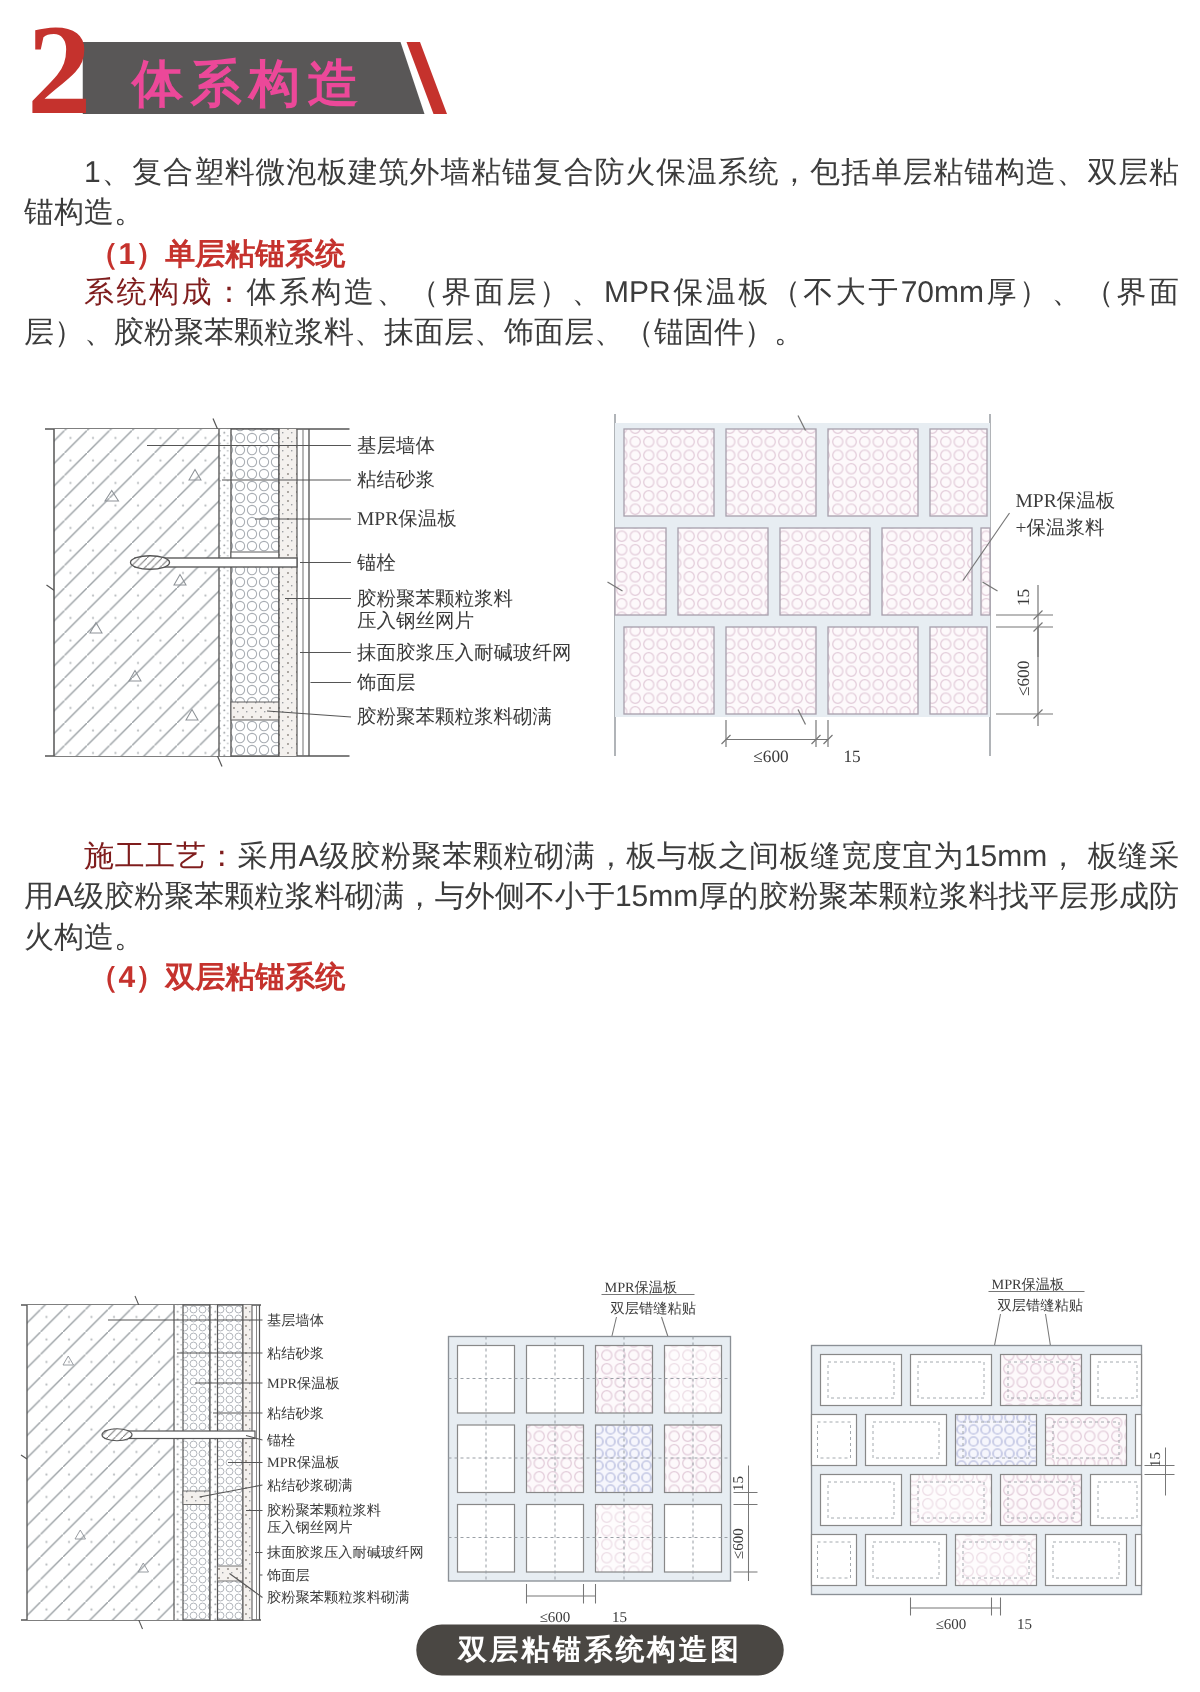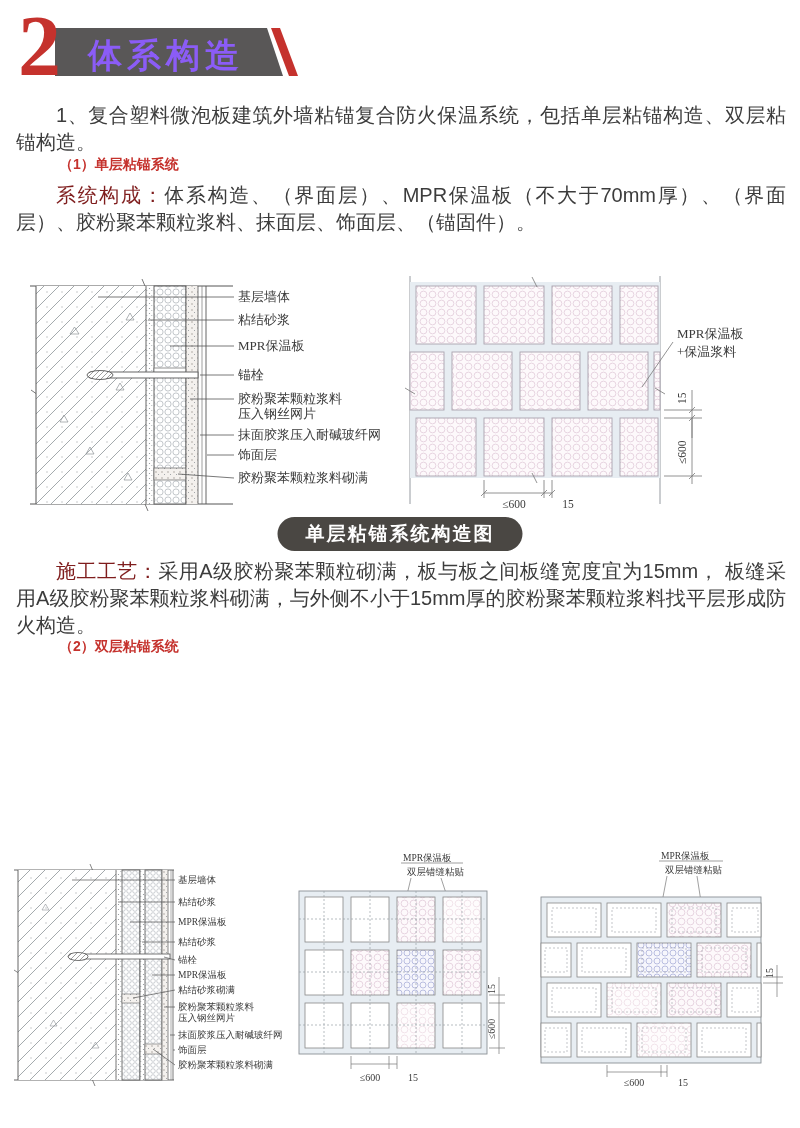--- a/index.html
+++ b/index.html
@@ -4,27 +4,27 @@
 <style>
   *{margin:0;padding:0;box-sizing:border-box}
   html,body{background:#fff}
   .page{position:relative;width:800px;height:1128px;background:#ffffff;overflow:hidden;
         font-family:"Liberation Sans","DejaVu Sans",sans-serif;color:#3c3c3c}
   
   .hdr{position:absolute;left:0;top:0;width:330px;height:100px}
   .hdr-banner{position:absolute;left:55px;top:28px}
   .hdr-num{position:absolute;left:18px;top:0px;font-size:86px;line-height:92px;font-weight:bold;
            color:#c5322d;font-family:"Liberation Serif","DejaVu Serif",serif}
-  .hdr-title{position:absolute;left:88px;top:33px;font-size:34px;font-weight:bold;color:#8b5cf6;letter-spacing:5px}
+  .hdr-title{position:absolute;left:88px;top:33px;font-size:34px;font-weight:bold;color:#ec4899;letter-spacing:5px}
   
   .para{position:absolute;left:16px;width:770px;font-size:20px;line-height:27px;
         color:#3c3c3c;text-align:justify}
   .indent{text-indent:2em}
   .red{color:#7f1d1d}
-  .red-h{position:absolute;left:59px;font-size:14px;font-weight:bold;color:#c5322d}
+  .red-h{position:absolute;left:59px;font-size:20px;font-weight:bold;color:#c5322d}
   
   .fig-svg{position:absolute}
   .pill{position:absolute;left:50%;transform:translateX(-50%);background:#4a4743;color:#fff;
         font-size:19px;font-weight:bold;letter-spacing:2px;padding:4px 28px;border-radius:17px;
         white-space:nowrap}
   svg text{fill:#3a3a3a}
   .dlabel{font-size:13px;font-family:"Liberation Serif","DejaVu Serif",serif}
   .dlabel-s{font-size:9.5px;font-family:"Liberation Serif","DejaVu Serif",serif}
   .dim{font-size:11.5px;font-family:"Liberation Serif","DejaVu Serif",serif}
   .dim-s{font-size:10px;font-family:"Liberation Serif","DejaVu Serif",serif}
@@ -205,25 +205,24 @@
       <line x1="160" y1="208" x2="160" y2="226"></line>
       <line x1="92" y1="221" x2="160" y2="221"></line>
       <path d="M89,224 l6,-6 M149,224 l6,-6 M157,224 l6,-6"></path>
     </g>
     <g class="dim" text-anchor="middle">
       <text x="122" y="236">≤600</text>
       <text x="176" y="236">15</text>
     </g>
   </svg>
 
-  <div class="pill" style="top:517px">单层粘锚系统构造图</div>
 
   <p class="para indent" style="top:558px"><span class="red">施工工艺：</span><span>采用A级胶粉聚苯颗粒砌满，板与板之间板缝宽度宜为15mm， 板缝采用A级胶粉聚苯颗粒浆料砌满，与外侧不小于15mm厚的胶粉聚苯颗粒浆料找平层形成防火构造。</span></p>
 
-  <div class="red-h" style="top:638px">（2）双层粘锚系统</div>
+  <div class="red-h" style="top:638px">（4）双层粘锚系统</div>
 
 
 
   <svg class="fig-svg" style="left:12px;top:858px" width="278" height="230" viewBox="0 0 278 230">
     <g stroke="#555" stroke-width="0.9" fill="none">
       <line x1="2" y1="12" x2="162" y2="12"></line>
       <line x1="2" y1="222" x2="162" y2="222"></line>
       <path d="M78,6 l5,12" stroke-width="0.7"></path>
       <path d="M78,216 l5,12" stroke-width="0.7"></path>
       <path d="M2,112 l9,6" stroke-width="0.7"></path>
@@ -392,14 +391,15 @@
         <line x1="230" y1="138" x2="250" y2="138"></line>
       <line x1="244" y1="120" x2="244" y2="152"></line>
     </g>
     <g class="dim-s" text-anchor="middle">
       <text x="101" y="241">≤600</text>
       <text x="150" y="241">15</text>
       <text x="240" y="128" transform="rotate(-90 240 128)">15</text>
     </g>
   </svg>
 
+  <div class="pill" style="top:1083px">双层粘锚系统构造图</div>
 
 </div>
 
 </body></html>

